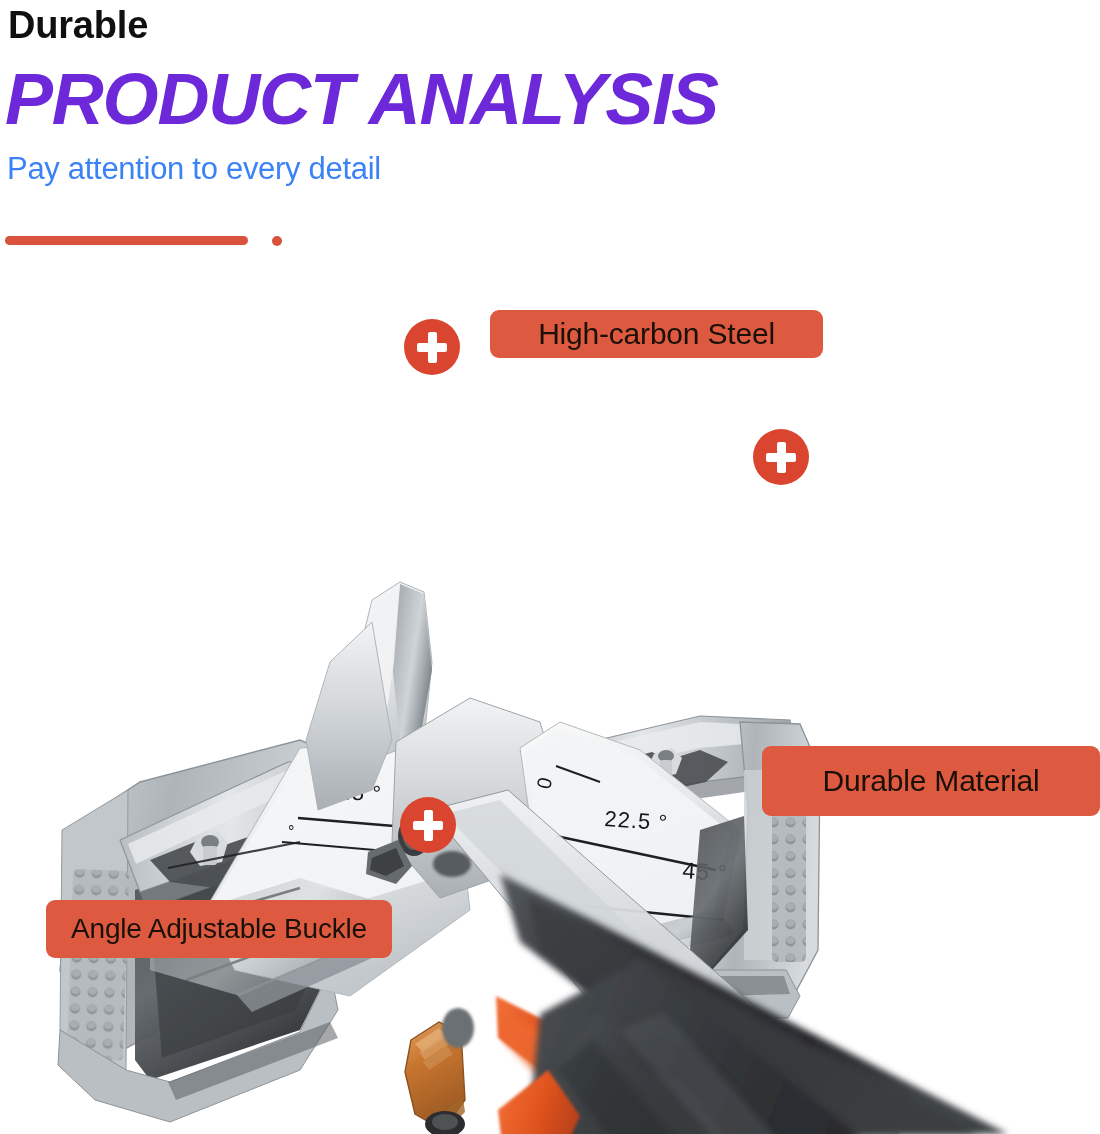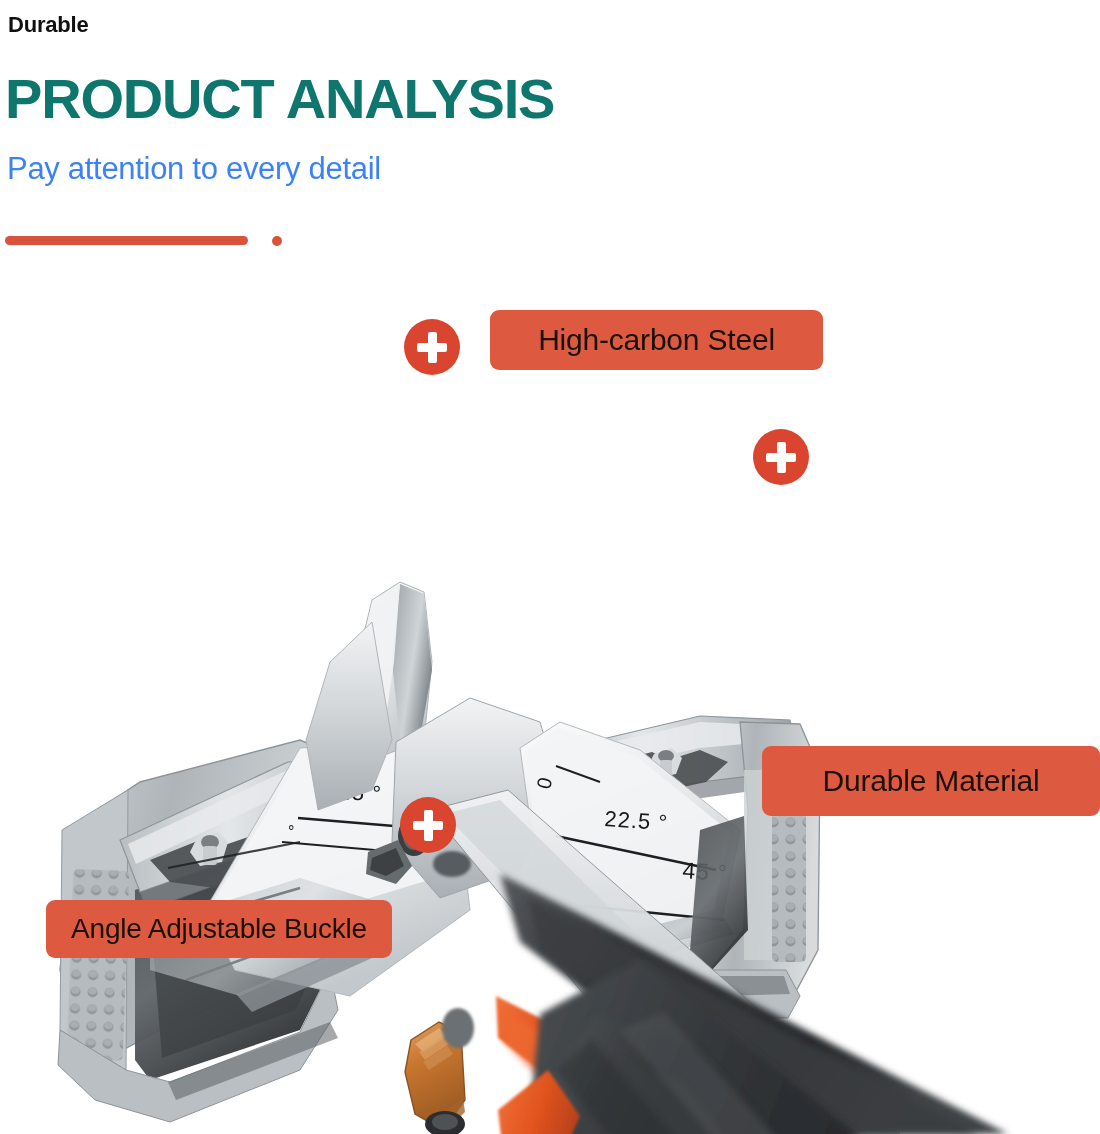--- a/index.html
+++ b/index.html
@@ -18,29 +18,30 @@
     height: 1134px;
     background: #ffffff;
     overflow: hidden;
   }
 
   
   #header { position: absolute; left: 0; top: 0; width: 1100px; height: 270px; }
 
   #eyebrow {
     position: absolute; left: 8px; top: 4px;
-    font-size: 22px; font-weight: bold; color: #101010;
+    font-size: 38px; font-weight: bold; color: #101010;
     letter-spacing: -0.2px; line-height: 42px;
   }
 
   #main-title {
     position: absolute; left: 5px; top: 62px;
-    font-size: 56px; font-weight: bold; color: #0f766e;
+    font-size: 72px; font-weight: bold; color: #6d28d9;
     letter-spacing: -1.2px; line-height: 74px;
     white-space: nowrap;
+    font-style: italic;
   }
 
   #subtitle {
     position: absolute; left: 7px; top: 148px;
     font-size: 31px; font-weight: 300; color: #3b82f6;
     letter-spacing: -0.3px; line-height: 42px;
   }
 
   #divider-bar {
     position: absolute; left: 5px; top: 236px;
@@ -72,21 +73,21 @@
     font-size: 30px;
     font-weight: 400;
     letter-spacing: -0.2px;
     display: flex;
     align-items: center;
     justify-content: center;
     padding: 0 22px;
     white-space: nowrap;
   }
 
-  #badge-steel    { left: 490px; top: 310px; width: 333px; height: 60px; }
+  #badge-steel    { left: 490px; top: 310px; width: 333px; height: 48px; }
   #badge-material { left: 762px; top: 746px; width: 338px; height: 70px; }
   #badge-buckle   { left: 46px;  top: 900px; width: 346px; height: 58px; font-size: 28px; text-align: right; }
 
   
   .plus-marker {
     position: absolute;
     width: 56px; height: 56px;
     border-radius: 50%;
     background: #d9452f;
   }

